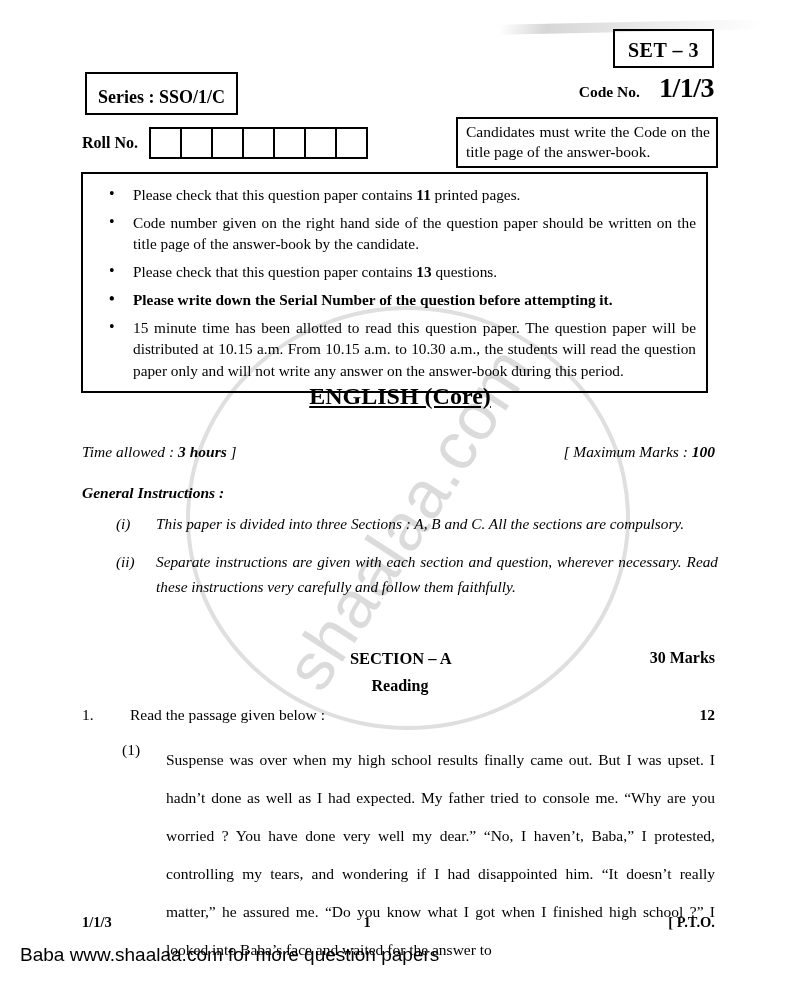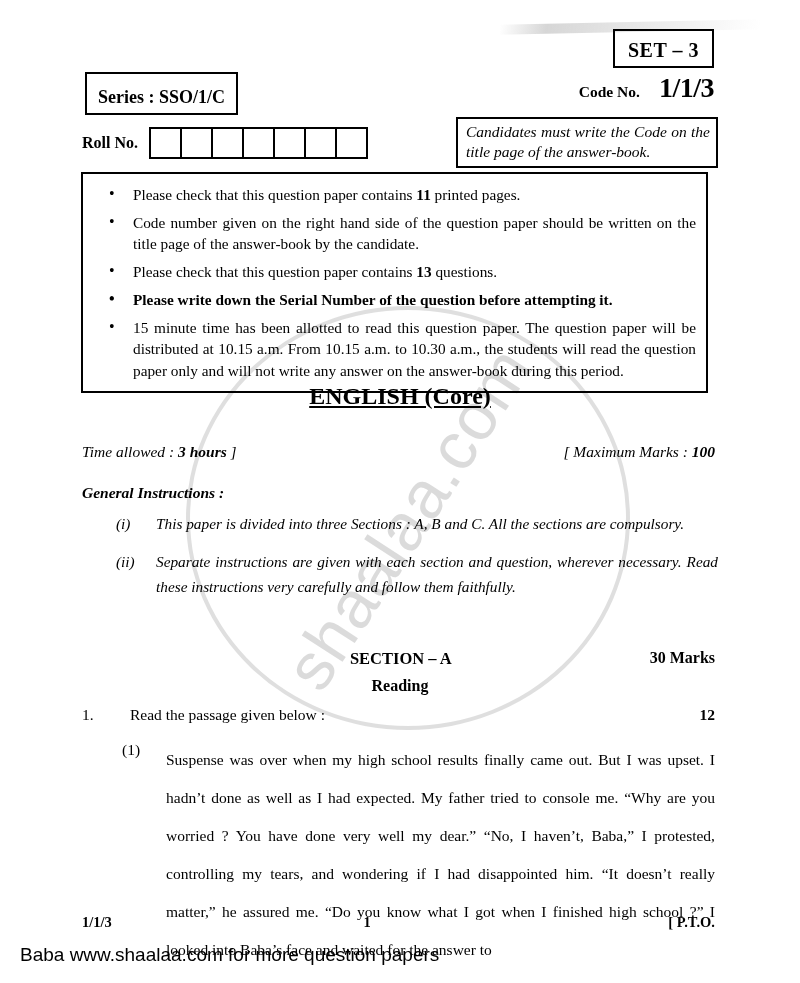--- a/index.html
+++ b/index.html
@@ -142,21 +142,20 @@
   .cand-note {
     position: absolute;
     left: 456px;
     top: 117px;
     width: 244px;
     border: 2px solid #000;
     padding: 3px 6px 4px 8px;
     font-size: 15.5px;
     line-height: 1.28;
     text-align: justify;
-    font-style: italic;
   }
 
   
   .instructions-box {
     position: absolute;
     left: 81px;
     top: 172px;
     width: 627px;
     border: 2px solid #000;
     box-sizing: border-box;

